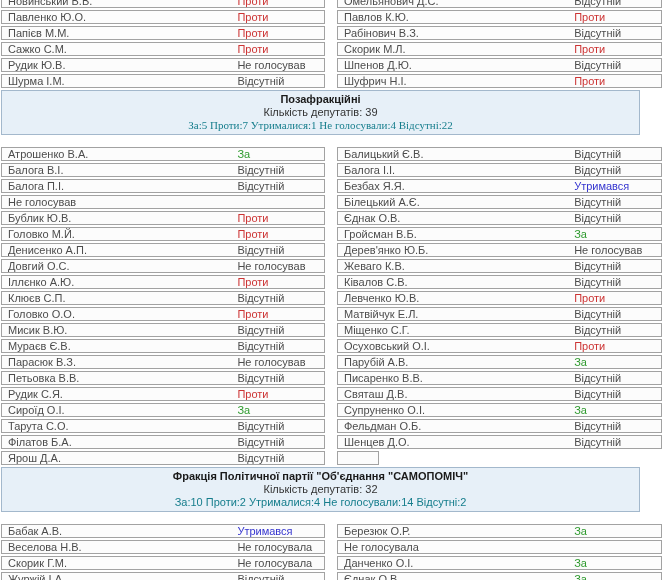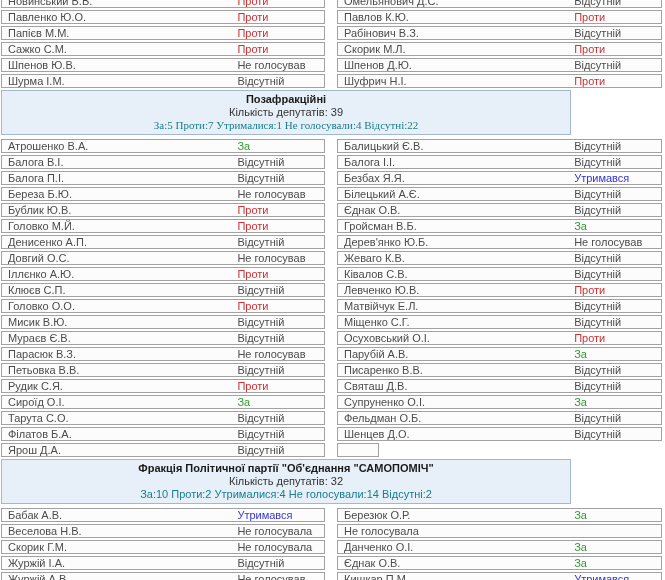--- a/index.html
+++ b/index.html
@@ -12,21 +12,21 @@
   .cell {
     box-sizing:border-box; flex:0 0 324px; height:14px;
     border:1px solid #a2a2a2; background:#fcfcfc;
     display:flex; align-items:center; padding:0 6px; overflow:hidden;
   }
   .cell:last-child { flex-basis:325px; }
   .cell.empty { flex:0 0 42px; }
   .name { flex:1 1 auto; color:#4c4c4c; white-space:nowrap; }
   .vote { flex:0 0 26%; white-space:nowrap; }
   .fraction-header {
-    box-sizing:border-box; width:570px; margin-bottom:4px; padding:2px 16px;
+    box-sizing:border-box; width:639px; margin-bottom:12px; padding:2px 16px;
     border:1px solid #a3b8cc; background:#e7f0f8; text-align:center;
   }
   .fraction-header .line { line-height:13px; }
   .f-title { font-weight:bold; color:#1a1a1a; }
   .f-count { color:#333333; }
   .f-summary { }
 </style>
 </head>
 <body>
 
@@ -70,21 +70,21 @@
       <span class="vote" style="color: rgb(204, 51, 51);">Проти</span>
     </div>
     <div class="cell">
       <span class="name">Скорик М.Л.</span>
       <span class="vote" style="color: rgb(204, 51, 51);">Проти</span>
     </div>
   </div>
 
   <div class="row-pair">
     <div class="cell">
-      <span class="name">Шпенов Ю.В.</span>
+      <span class="name">Рудик Ю.В.</span>
       <span class="vote" style="color: rgb(76, 76, 76);">Не голосував</span>
     </div>
     <div class="cell">
       <span class="name">Шпенов Д.Ю.</span>
       <span class="vote" style="color: rgb(76, 76, 76);">Відсутній</span>
     </div>
   </div>
 
   <div class="row-pair">
     <div class="cell">
@@ -131,21 +131,20 @@
       <span class="vote" style="color: rgb(76, 76, 76);">Відсутній</span>
     </div>
     <div class="cell">
       <span class="name">Безбах Я.Я.</span>
       <span class="vote" style="color: rgb(52, 52, 207);">Утримався</span>
     </div>
   </div>
 
   <div class="row-pair">
     <div class="cell">
-      <span class="name">Береза Б.Ю.</span>
       <span class="vote" style="color: rgb(76, 76, 76);">Не голосував</span>
     </div>
     <div class="cell">
       <span class="name">Білецький А.Є.</span>
       <span class="vote" style="color: rgb(76, 76, 76);">Відсутній</span>
     </div>
   </div>
 
   <div class="row-pair">
     <div class="cell">

